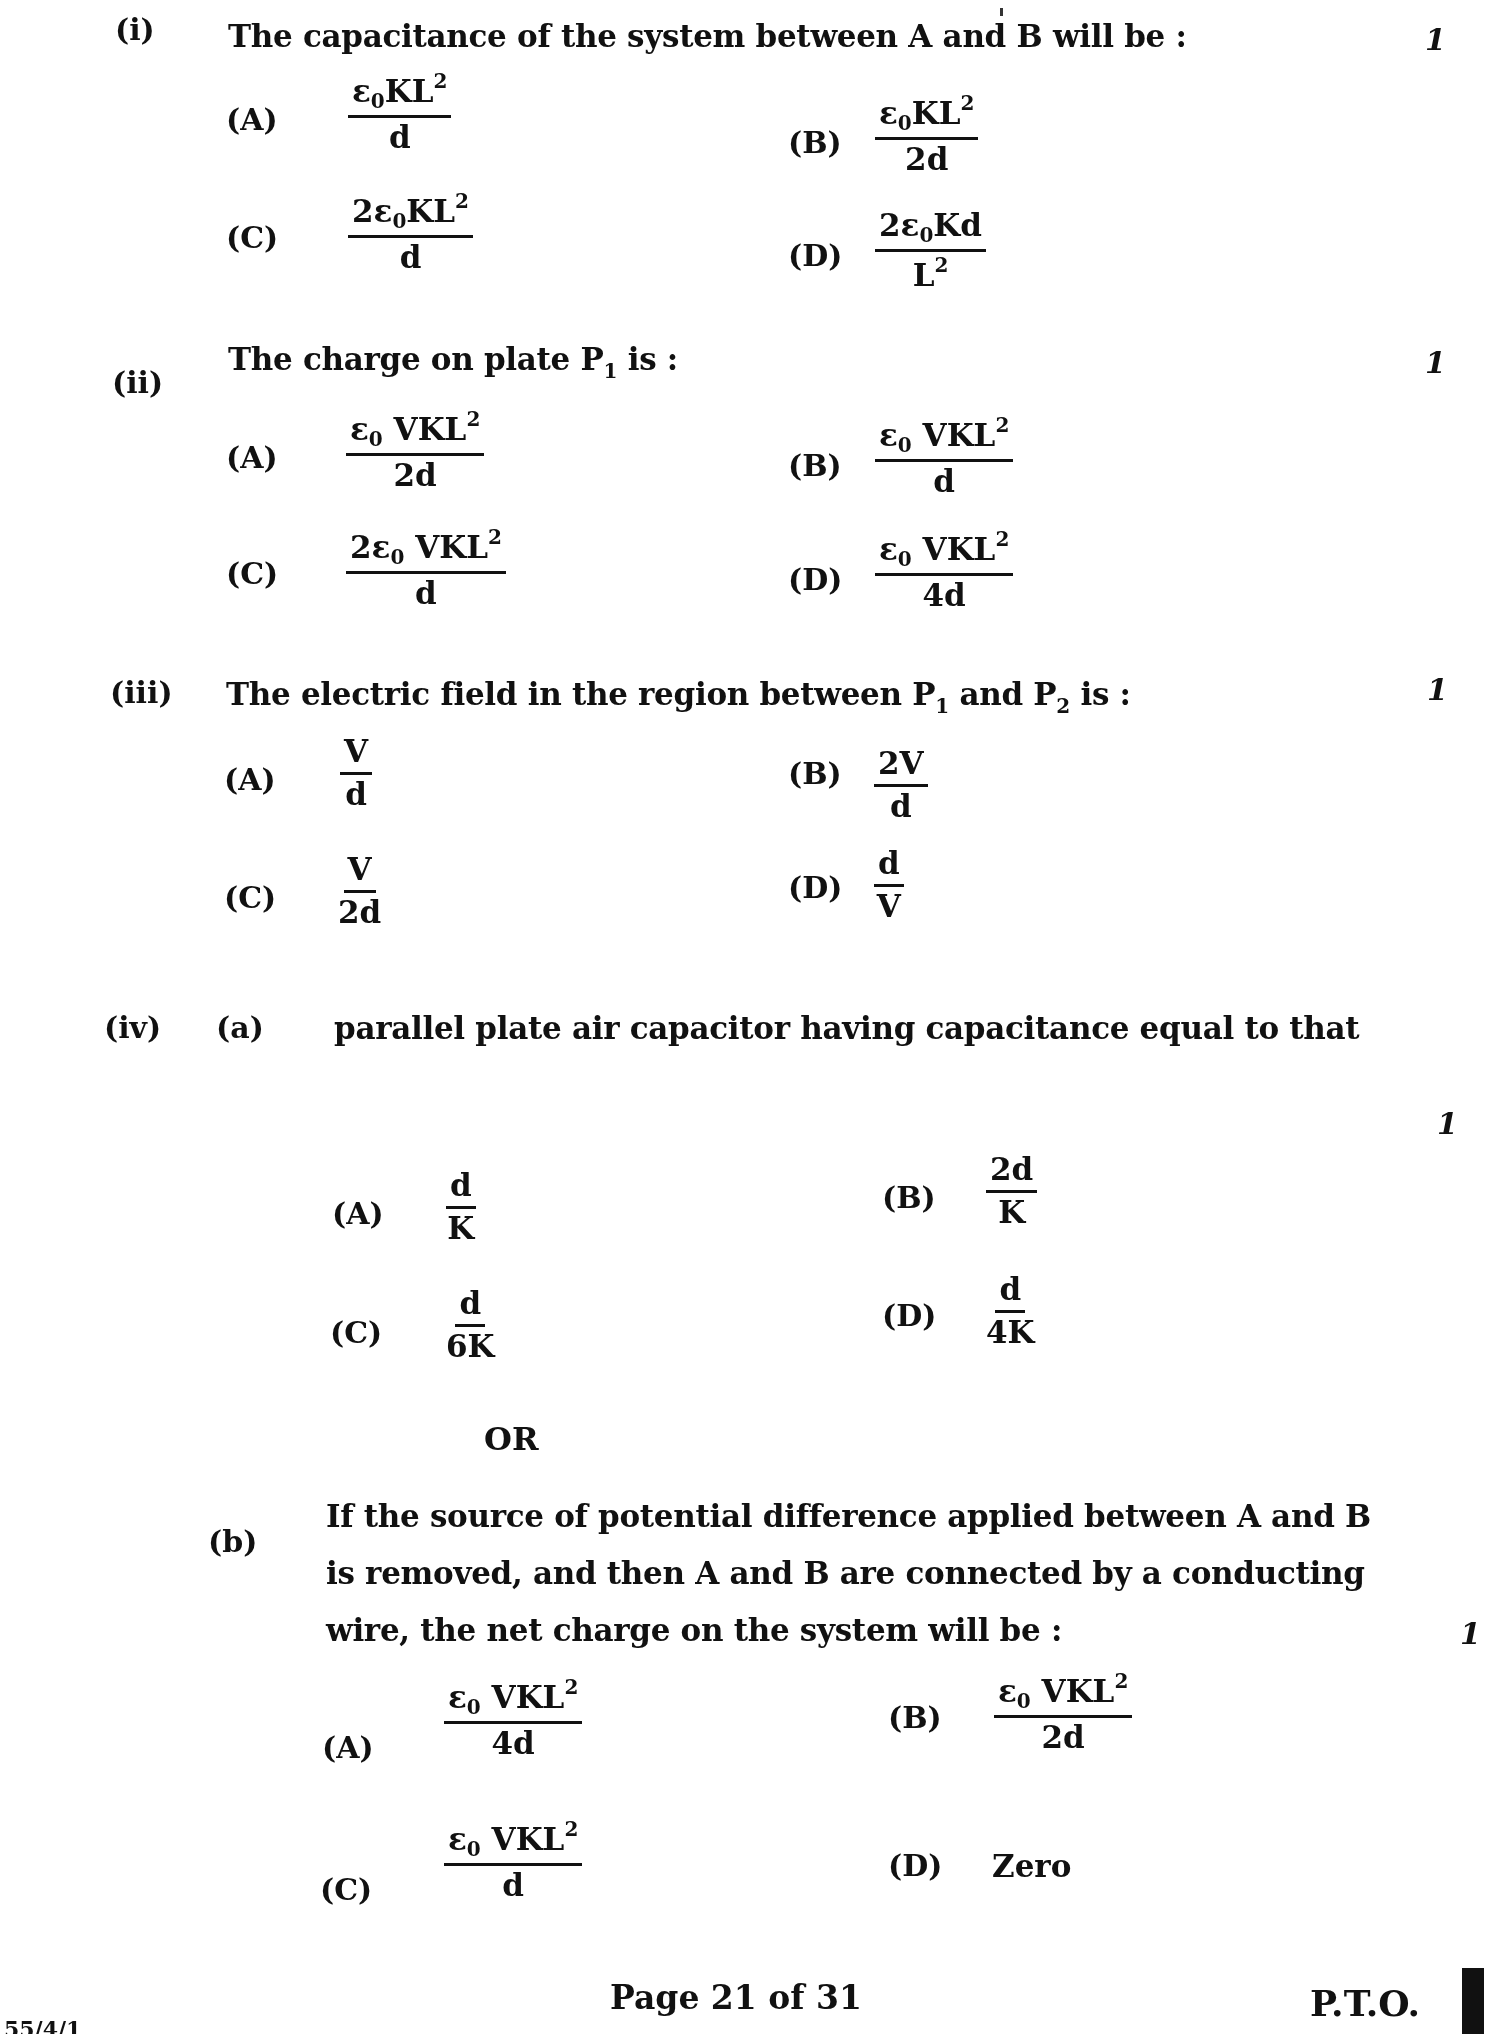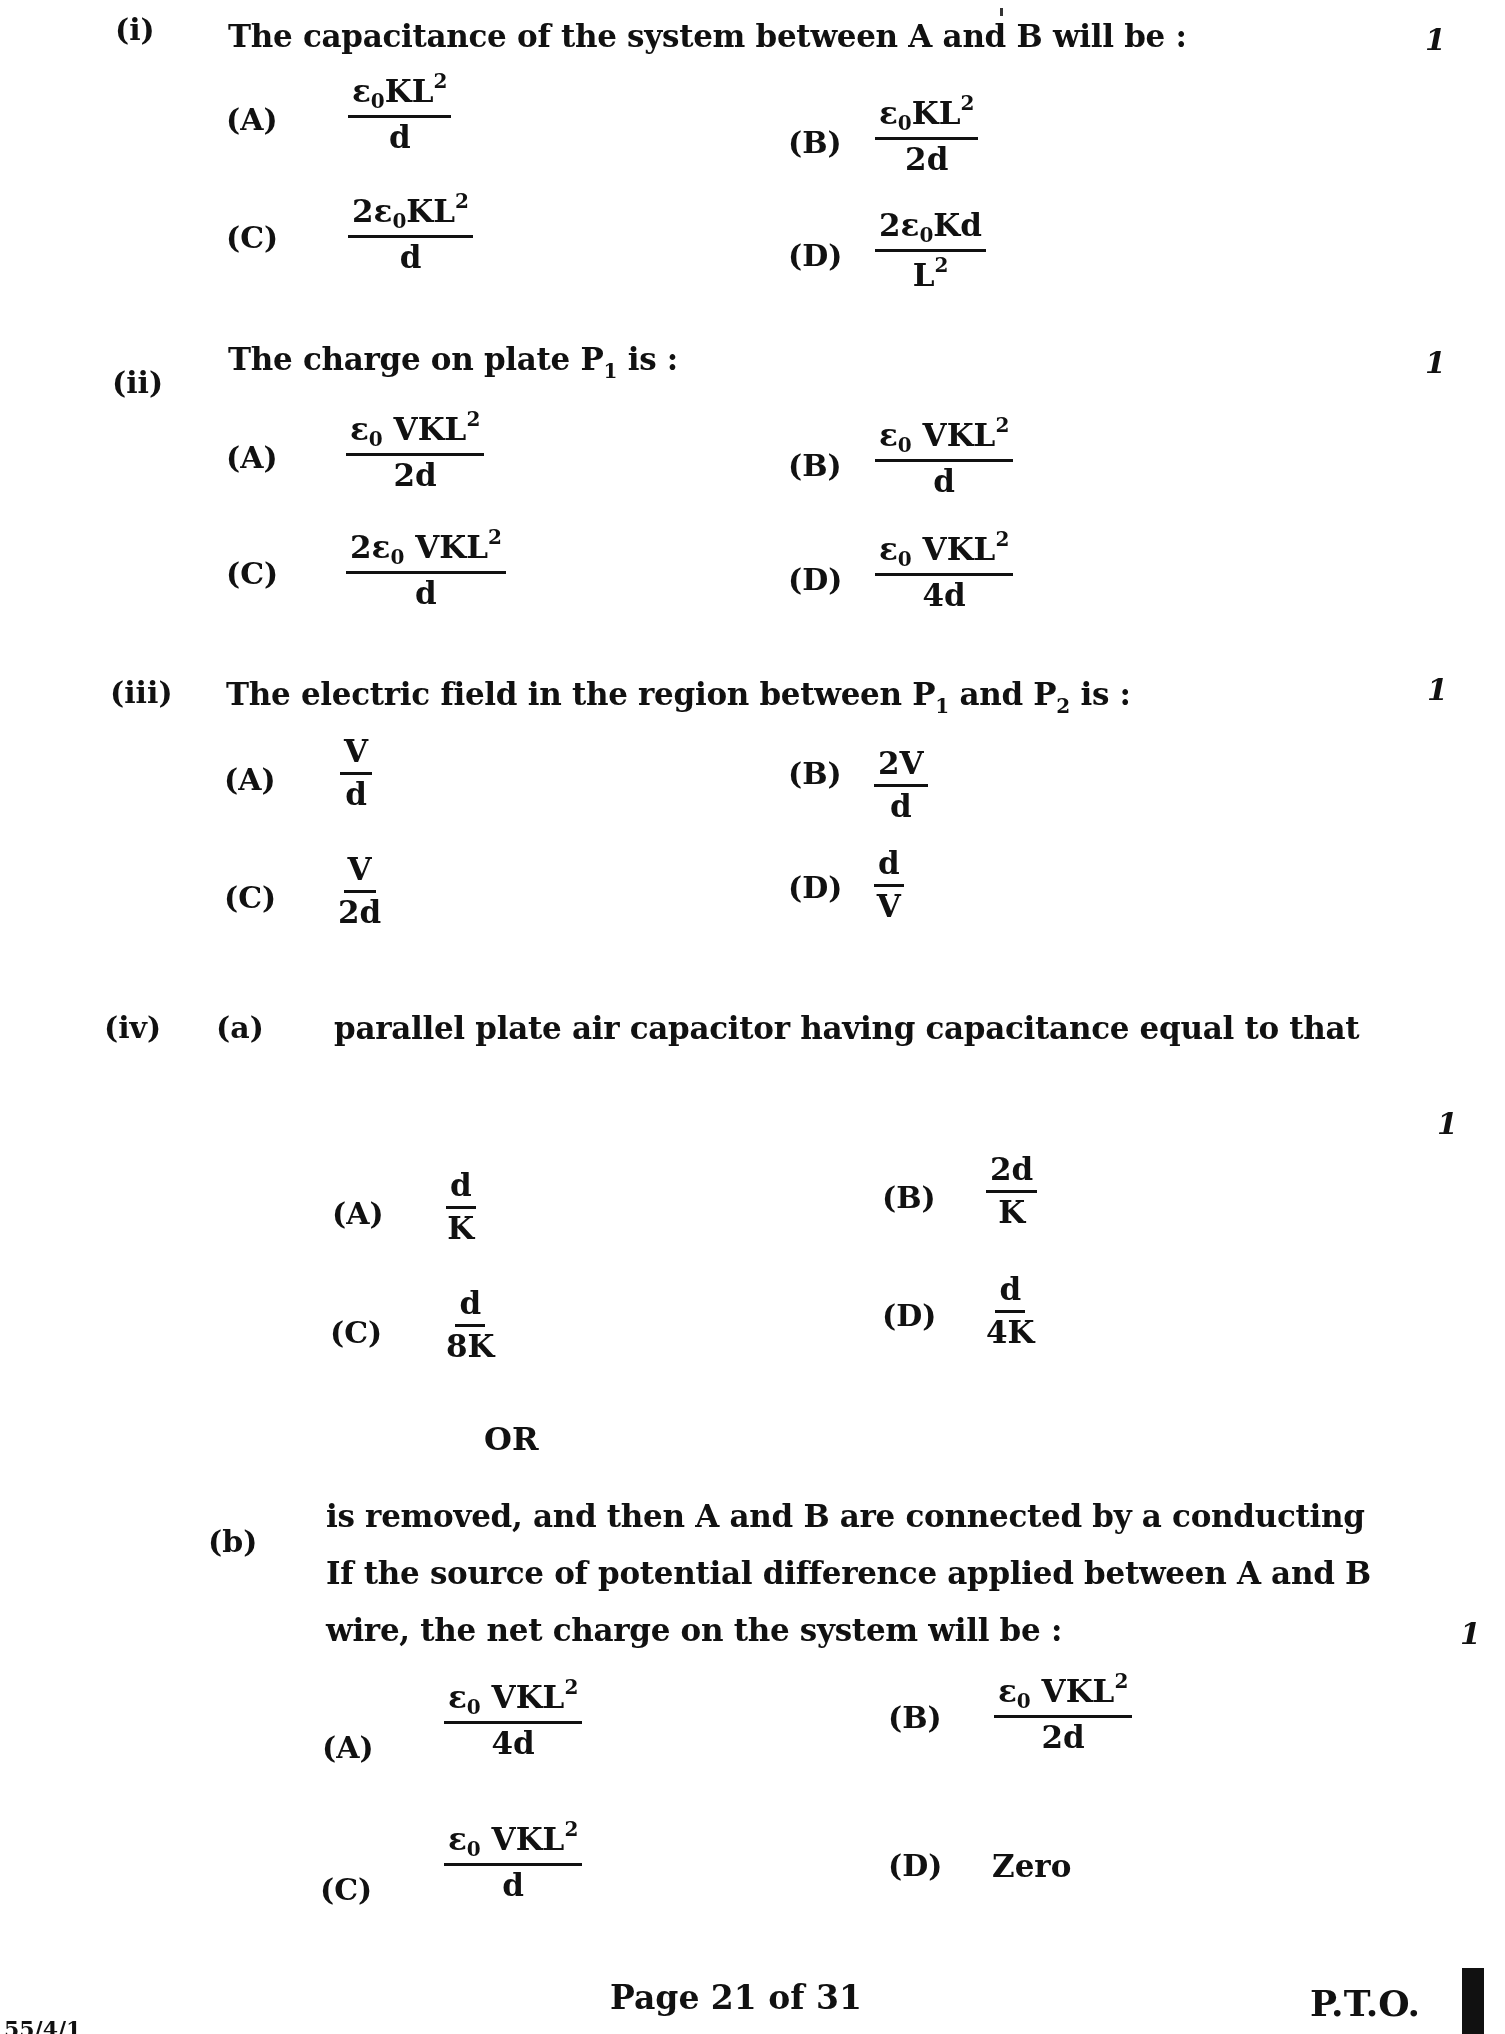--- a/index.html
+++ b/index.html
@@ -132,35 +132,35 @@
 
 <div class="abs optlabel" style="left:882px; top:1180px;">(B)</div>
 <div class="abs frac" style="left:986px; top:1152px;">
   <span class="num">2d</span>
   <span class="den">K</span>
 </div>
 
 <div class="abs optlabel" style="left:330px; top:1315px;">(C)</div>
 <div class="abs frac" style="left:446px; top:1286px;">
   <span class="num">d</span>
-  <span class="den">8K</span>
+  <span class="den">6K</span>
 </div>
 
 <div class="abs optlabel" style="left:882px; top:1298px;">(D)</div>
 <div class="abs frac" style="left:986px; top:1272px;">
   <span class="num">d</span>
   <span class="den">4K</span>
 </div>
 
 <div class="abs or" style="left:484px; top:1420px;">OR</div>
 
 <div class="abs qnum" style="left:208px; top:1524px;">(b)</div>
 <div class="abs qtext" style="left:326px; top:1488px; width:1100px;">
+  <div>If the source of potential difference applied between A and B</div>
   <div>is removed, and then A and B are connected by a conducting</div>
-  <div>If the source of potential difference applied between A and B</div>
   <div>wire, the net charge on the system will be :</div>
 </div>
 <div class="abs marks" style="left:1460px; top:1616px;">1</div>
 
 <div class="abs optlabel" style="left:322px; top:1730px;">(A)</div>
 <div class="abs frac" style="left:444px; top:1676px;">
   <span class="num"><span>ε</span><sub>0</sub><span> VKL</span><sup>2</sup></span>
   <span class="den">4d</span>
 </div>
 

